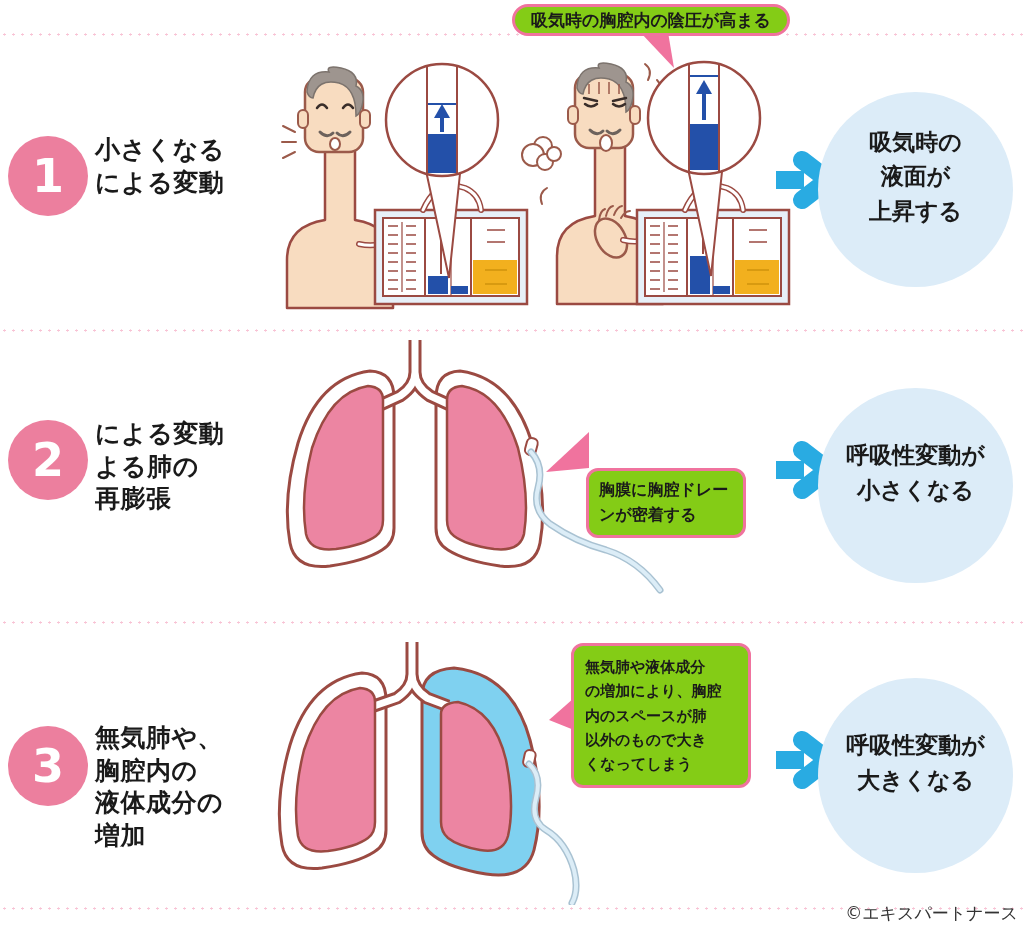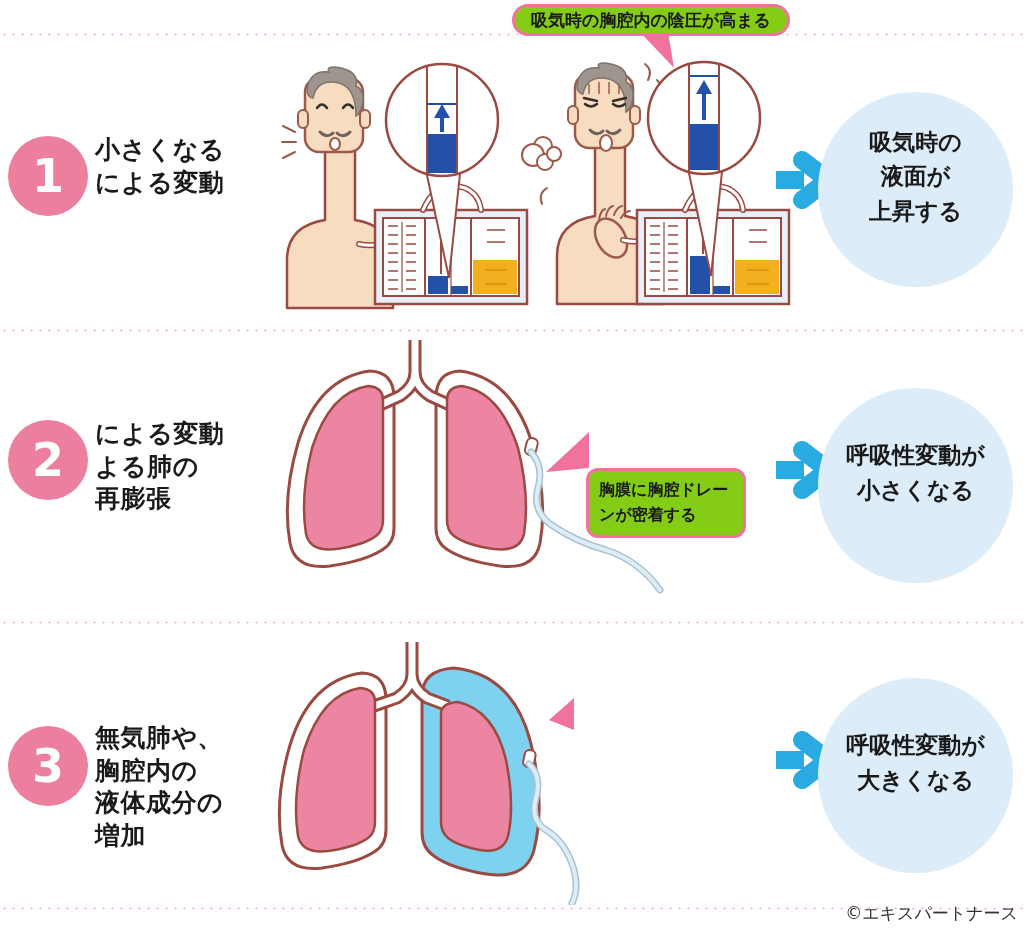--- a/index.html
+++ b/index.html
@@ -224,20 +224,27 @@
 
     <path class="cLung sOl" stroke-width="2.5" stroke-linejoin="round" d="M196 62 Q232 70 244 120 Q253 165 246 196 Q241 214 218 210 Q196 206 186 198 Q179 192 179 182 L179 74 Q179 63 196 62 Z"></path>
 
     <g>
       <rect class="cW sOl" stroke-width="2" x="262" y="110" width="11" height="17" rx="5" transform="rotate(12 267 118)"></rect>
       <path class="nf sTube" stroke-width="7" stroke-linecap="round" d="M267 124 Q280 136 274 158 Q268 180 284 190 Q304 202 312 230 Q317 250 310 263"></path>
       <path class="nf sTubeIn" stroke-width="4" stroke-linecap="round" d="M267 124 Q280 136 274 158 Q268 180 284 190 Q304 202 312 230 Q317 250 310 263"></path>
     </g>
   </svg>
 
+  <div class="callout callout-3">
+    <span class="pre">無気肺や液体成分
+の増加により、胸腔
+内のスペースが肺
+以外のもので大き
+くなってしまう</span>
+  </div>
 
   <svg class="illus" style="left:774px;top:730px" width="64" height="60" viewBox="0 0 64 60">
     <path class="sArrow" stroke-width="18" d="M2 30 H30"></path>
     <path class="sArrow" stroke-width="18" stroke-linecap="round" stroke-linejoin="round" d="M28 10 L54 30 L28 50"></path>
   </svg>
   <div class="result-circle" style="left:818px;top:678px">
     <div class="result-text pre">呼吸性変動が
 大きくなる</div>
   </div>
 

